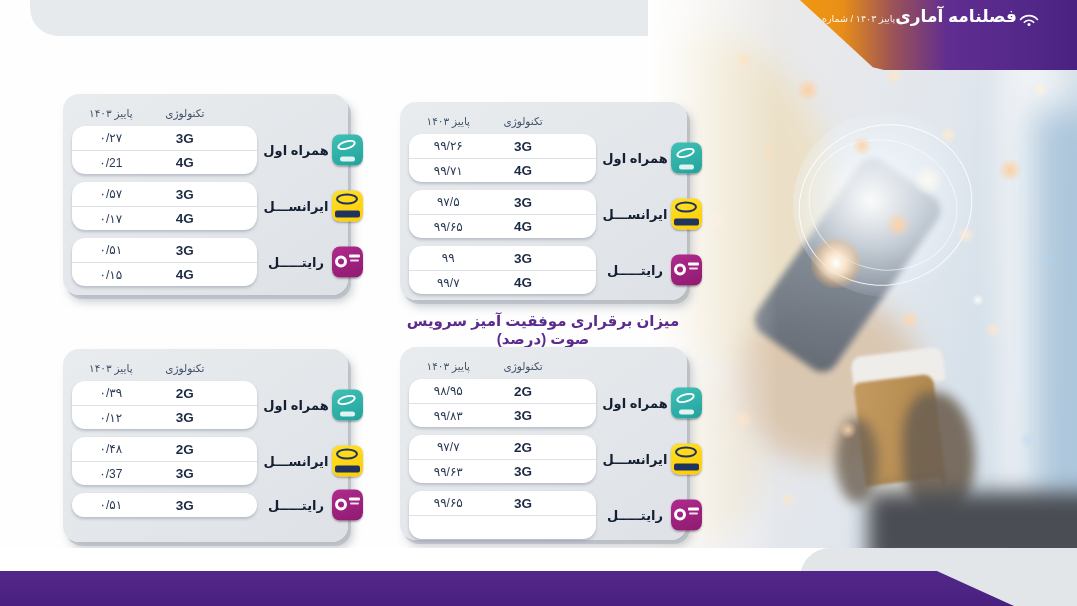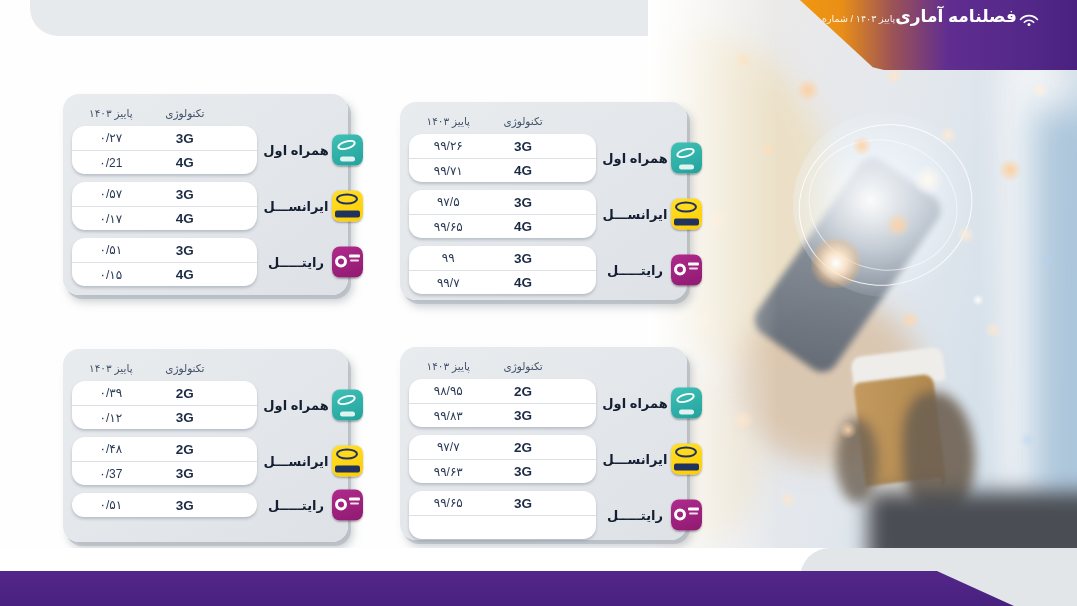--- a/index.html
+++ b/index.html
@@ -180,20 +180,21 @@
           <path d="M3 9 A 12 12 0 0 1 21 9" fill="none" stroke="#fff" stroke-width="1.8" stroke-linecap="round"></path>
           <path d="M7 12 A 7 7 0 0 1 17 12" fill="none" stroke="#fff" stroke-width="1.8" stroke-linecap="round"></path>
           <circle cx="12" cy="14.4" r="1.6" fill="#fff"></circle>
         </svg>
         <div class="mast-title">فصلنامه آماری</div>
         <div class="mast-issue">پاییز ۱۴۰۳ / شماره ۵۱</div>
       </div>
     </div>
   </div>
 
+  <div class="tbl-title" id="title-3">میزان برقراری موفقیت آمیز سرویس صوت (درصد)</div>
 
   <div class="card" id="card-0">
     <div class="thead">
       <span class="th th-period">پاییز ۱۴۰۳</span>
       <span class="th th-tech">تکنولوژی</span>
     </div>
     <div class="group">
       <div class="pill">
         <div class="row">
             <span class="cell-val">۰/۲۷</span>

